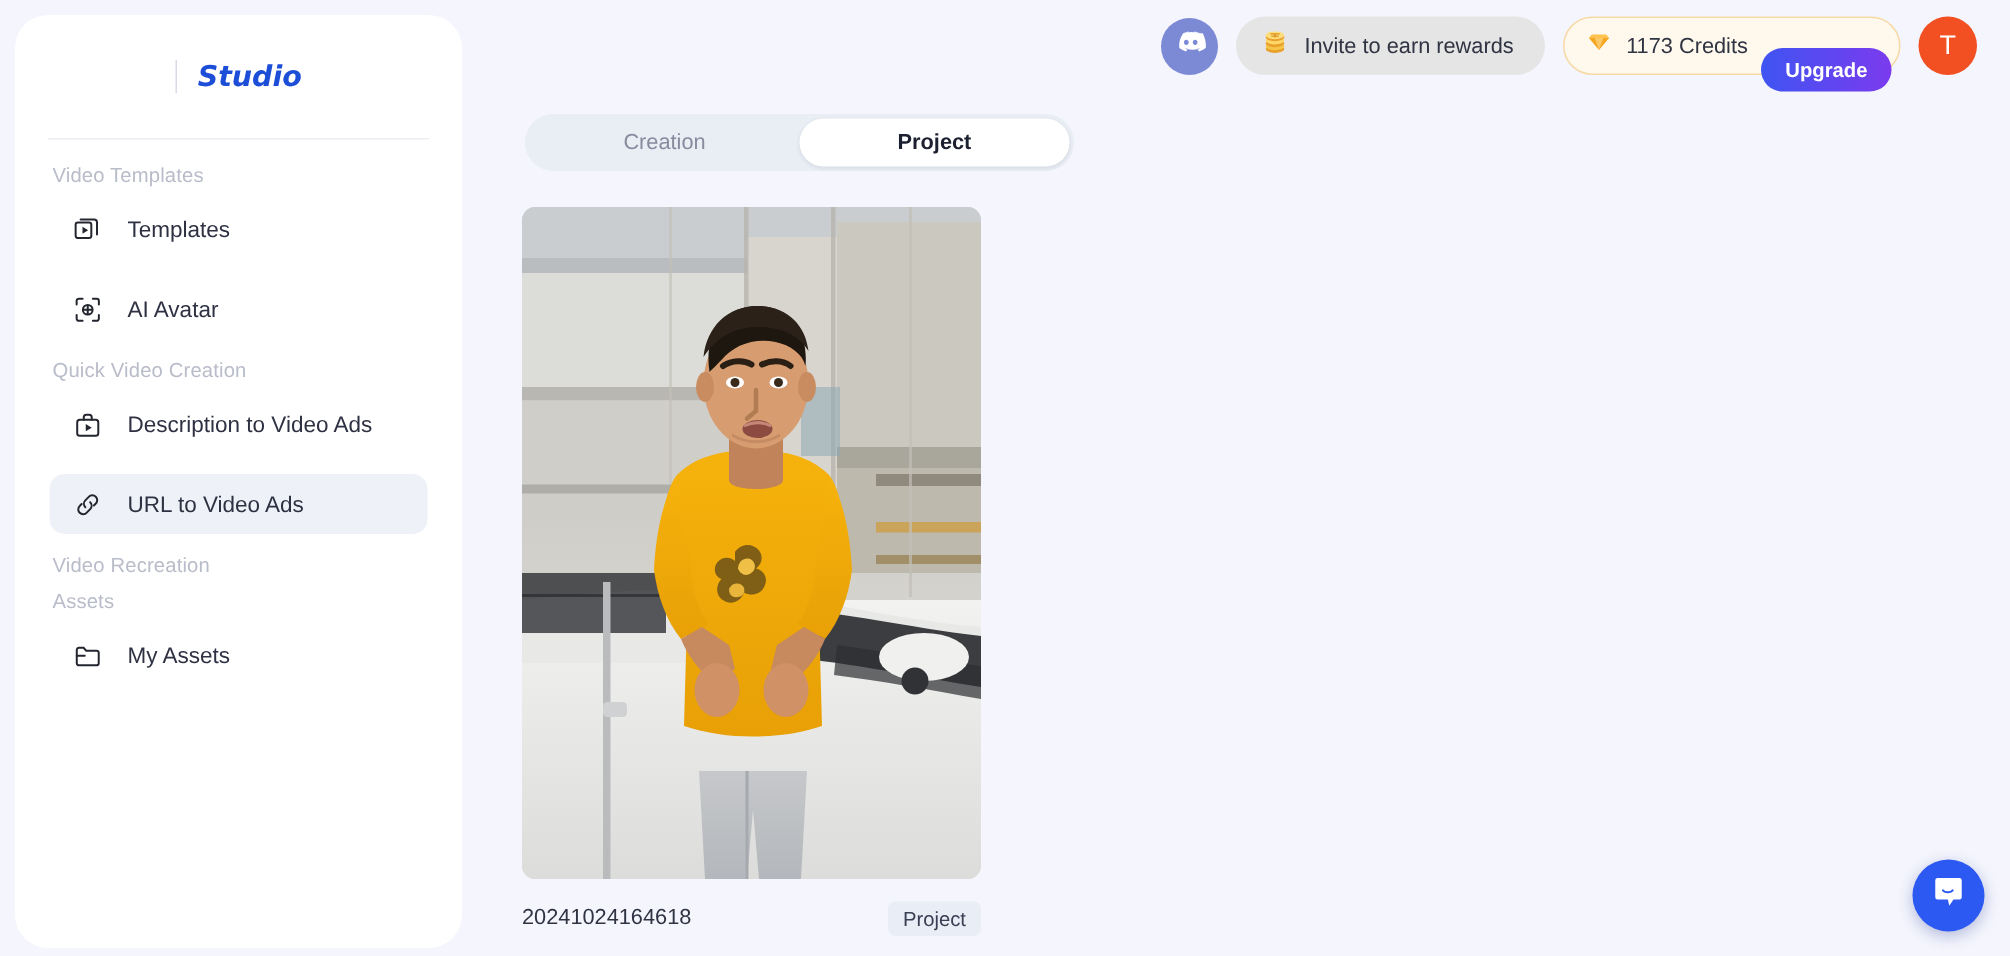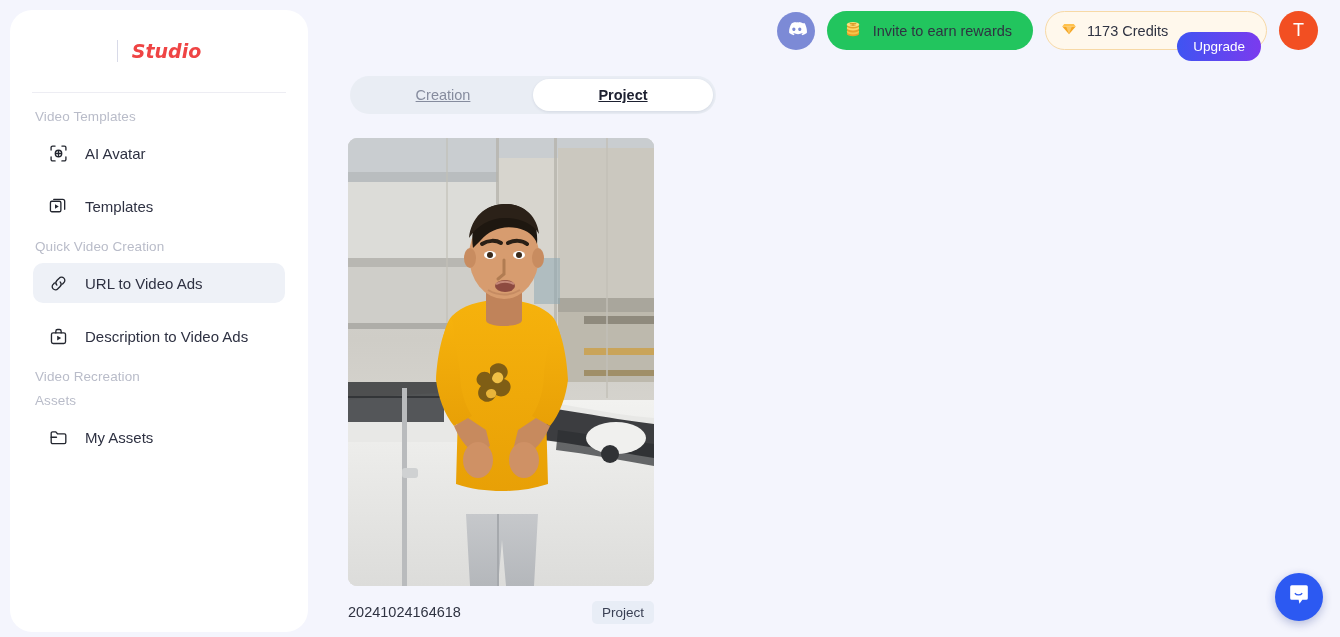--- a/index.html
+++ b/index.html
@@ -28,21 +28,21 @@
   }
   .brand-logo {
     font-size: 31px; font-weight: 800; font-style: italic;
     letter-spacing: -1px;
     color: #4a43f0;
     font-family: "DejaVu Sans", sans-serif;
   }
   .brand-sep { width: 1px; height: 22px; background: #d8dae8; }
   .brand-studio {
     font-size: 19px; font-weight: 700; font-style: italic;
-    color: #ef4444;
+    color: #1d4ed8;
     font-family: "DejaVu Sans", sans-serif;
   }
   .brand-divider {
     height: 1px; background: #ededf3;
     margin: 0 22px 0 22px;
   }
   .nav { padding: 16px 23px 0 23px; }
   .nav-section {
     font-size: 13.5px; color: #b9bcc9;
     margin: 0 0 9px 0; padding-left: 2px;
@@ -78,42 +78,42 @@
   .discord-btn {
     width: 38px; height: 38px; border-radius: 50%;
     background: #7c8ad6;
     display: flex; align-items: center; justify-content: center;
     cursor: pointer;
   }
   .invite-pill {
     height: 39px;
     display: flex; align-items: center; gap: 10px;
     padding: 0 21px 0 16px;
-    background: #22c55e;
+    background: #e5e5e5;
     border-radius: 20px;
     cursor: pointer;
     justify-content: flex-end;
   }
   .invite-pill .label { font-size: 14.5px; color: #2f3342; }
   .credits-pill {
     height: 39px;
     display: flex; align-items: center; gap: 9px;
     padding: 0 5px 0 14px;
     background: #fff8ec;
     border: 1px solid #f7d9a6;
     border-radius: 20px;
   }
   .credits-pill .label { font-size: 14.5px; color: #2f3342; }
   .upgrade-btn {
     height: 29px;
     padding: 0 16px;
     display: flex; align-items: center;
     border-radius: 15px;
     background: linear-gradient(90deg, #3f54f2 0%, #7b3bee 100%);
-    color: #fff; font-size: 13.5px; font-weight: 400;
+    color: #fff; font-size: 13.5px; font-weight: 700;
     cursor: pointer;
     margin-top: 32px;
   }
   .avatar {
     width: 39px; height: 39px; border-radius: 50%;
     background: #f24f22;
     color: #fff;
     display: flex; align-items: center; justify-content: center;
     font-size: 18px; font-weight: 500;
     cursor: pointer;
@@ -128,21 +128,20 @@
     border-radius: 19px;
     display: flex; align-items: center;
     padding: 3px;
   }
   .tab {
     flex: 1; height: 32px;
     display: flex; align-items: center; justify-content: center;
     border-radius: 17px;
     font-size: 14.5px; color: #868c9e;
     cursor: pointer;
-    text-decoration: underline;
   }
   .tab.selected {
     background: #ffffff;
     color: #1d2030;
     font-weight: 700;
     box-shadow: 0 1px 3px rgba(30,40,80,.10);
   }
 
   .card { position: absolute; left: 18px; top: 138px; width: 306px; }
   .thumb {
@@ -186,64 +185,64 @@
 
     <div class="brand">
       <span class="brand-sep"></span>
       <span class="brand-studio">Studio</span>
     </div>
     <div class="brand-divider"></div>
 
     <nav class="nav">
 
       <div class="nav-section">Video Templates</div>
+
+      <div class="nav-item">
+        <span class="ico">
+          <svg viewBox="0 0 20 20" fill="none" stroke="#23262f" stroke-width="1.4">
+            <rect x="1.5" y="4.5" width="11" height="11" rx="1.6"></rect>
+            <path d="M5 2.5h9.5a2 2 0 0 1 2 2V13" stroke-linecap="round"></path>
+            <path d="M6.3 7.6v4.8l4-2.4z" fill="#23262f" stroke="none"></path>
+          </svg>
+        </span>
+        <span>Templates</span>
+      </div>
 
       <div class="nav-item">
         <span class="ico">
           <svg viewBox="0 0 20 20" fill="none" stroke="#23262f" stroke-width="1.4">
             <path d="M2.2 6.4V3.8a1.6 1.6 0 0 1 1.6-1.6h2.6M13.6 2.2h2.6a1.6 1.6 0 0 1 1.6 1.6v2.6M17.8 13.6v2.6a1.6 1.6 0 0 1-1.6 1.6h-2.6M6.4 17.8H3.8a1.6 1.6 0 0 1-1.6-1.6v-2.6" stroke-linecap="round"></path>
             <circle cx="10" cy="10" r="3.4"></circle>
             <path d="M6.6 10h6.8M10 6.6v6.8"></path>
           </svg>
         </span>
         <span>AI Avatar</span>
       </div>
 
-      <div class="nav-item">
-        <span class="ico">
-          <svg viewBox="0 0 20 20" fill="none" stroke="#23262f" stroke-width="1.4">
-            <rect x="1.5" y="4.5" width="11" height="11" rx="1.6"></rect>
-            <path d="M5 2.5h9.5a2 2 0 0 1 2 2V13" stroke-linecap="round"></path>
-            <path d="M6.3 7.6v4.8l4-2.4z" fill="#23262f" stroke="none"></path>
-          </svg>
-        </span>
-        <span>Templates</span>
-      </div>
-
       <div class="nav-section spaced">Quick Video Creation</div>
-
-      <div class="nav-item active-soft">
-        <span class="ico">
-          <svg viewBox="0 0 20 20" fill="none" stroke="#23262f" stroke-width="1.4">
-            <path d="M8.3 11.7a3.4 3.4 0 0 1 0-4.8l2.4-2.4a3.4 3.4 0 1 1 4.8 4.8l-1.2 1.2" stroke-linecap="round"></path>
-            <path d="M11.7 8.3a3.4 3.4 0 0 1 0 4.8l-2.4 2.4a3.4 3.4 0 1 1-4.8-4.8l1.2-1.2" stroke-linecap="round"></path>
-          </svg>
-        </span>
-        <span>URL to Video Ads</span>
-      </div>
 
       <div class="nav-item">
         <span class="ico">
           <svg viewBox="0 0 20 20" fill="none" stroke="#23262f" stroke-width="1.4">
             <rect x="2.6" y="6.2" width="14.8" height="11.2" rx="1.8"></rect>
             <path d="M7.2 6.2V4.4a1.8 1.8 0 0 1 1.8-1.8h2a1.8 1.8 0 0 1 1.8 1.8v1.8" stroke-linecap="round"></path>
             <path d="M8.6 9.2v5l4.2-2.5z" fill="#23262f" stroke="none"></path>
           </svg>
         </span>
         <span>Description to Video Ads</span>
+      </div>
+
+      <div class="nav-item active-soft">
+        <span class="ico">
+          <svg viewBox="0 0 20 20" fill="none" stroke="#23262f" stroke-width="1.4">
+            <path d="M8.3 11.7a3.4 3.4 0 0 1 0-4.8l2.4-2.4a3.4 3.4 0 1 1 4.8 4.8l-1.2 1.2" stroke-linecap="round"></path>
+            <path d="M11.7 8.3a3.4 3.4 0 0 1 0 4.8l-2.4 2.4a3.4 3.4 0 1 1-4.8-4.8l1.2-1.2" stroke-linecap="round"></path>
+          </svg>
+        </span>
+        <span>URL to Video Ads</span>
       </div>
 
       <div class="nav-section spaced">Video Recreation</div>
 
 
       <div class="nav-section spaced">Assets</div>
 
 
       <div class="nav-item">
         <span class="ico">

